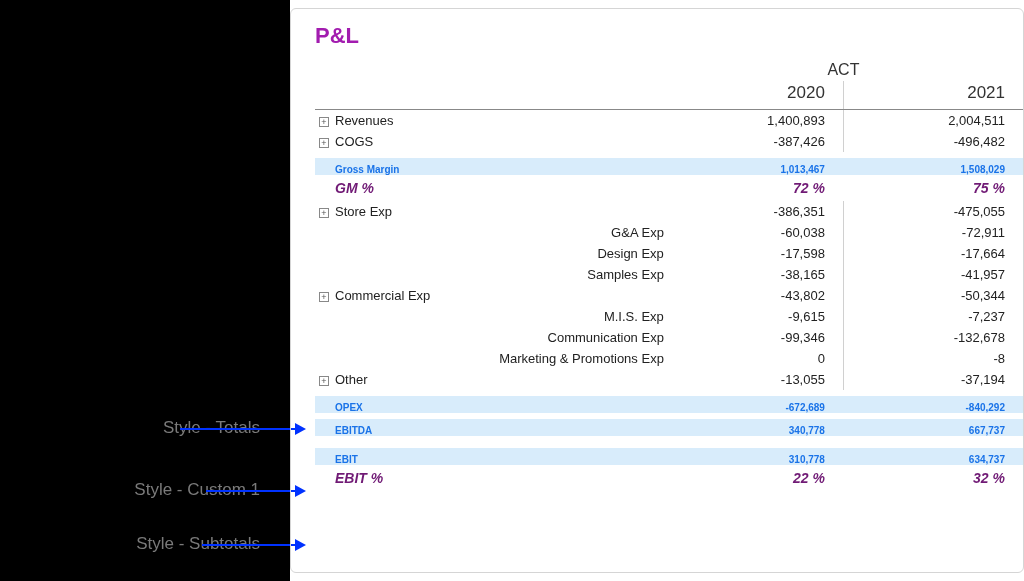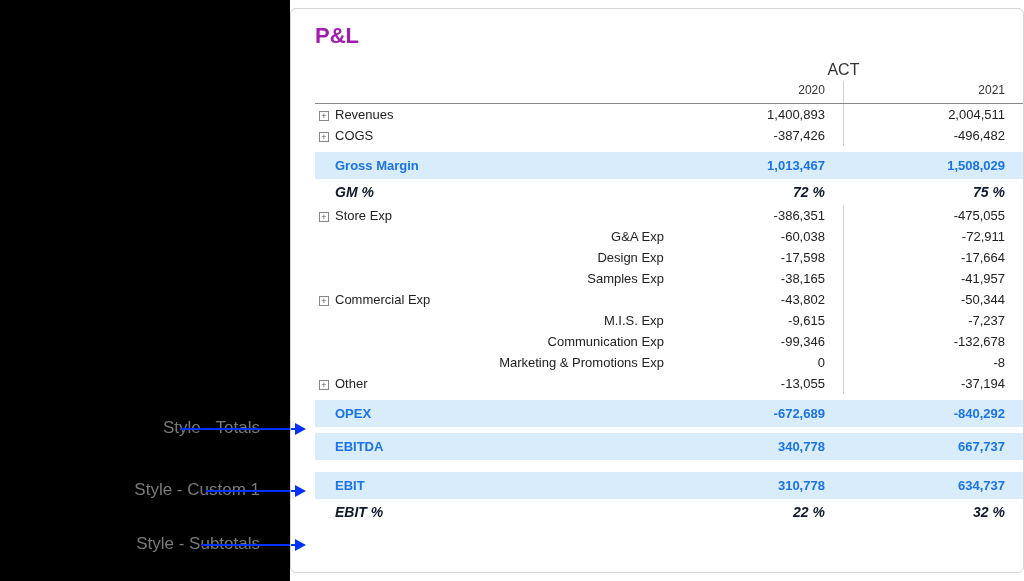--- a/index.html
+++ b/index.html
@@ -62,21 +62,21 @@
       font-size: 13px;
     }
     thead .col-header-top td {
       text-align: center;
       font-size: 16px;
       color: #333;
       padding: 4px 0 2px;
     }
     thead .col-header-years td {
       text-align: right;
-      font-size: 12px;
+      font-size: 17px;
       padding: 2px 18px 6px;
       color: #333;
       border-bottom: 1px solid #888;
     }
     td.label-col { width: 340px; padding-left: 4px; }
     td.val-col { width: 175px; text-align: right; padding-right: 18px; }
     tbody tr td { padding-top: 3px; padding-bottom: 3px; }
     .expand-box {
       display: inline-block;
       width: 10px;
@@ -88,27 +88,27 @@
       margin-right: 6px;
       vertical-align: middle;
       color: #555;
     }
     .indent1 { padding-left: 26px !important; text-align: right; }
     .row-normal td { color: #222; }
     .row-totals td {
       background: #d8ecfb;
       color: #1a73e8;
       font-weight: 700;
-      font-size: 13px;
+      font-size: 10px;
       padding-top: 6px;
-      padding-bottom: 6px;
+      padding-bottom: 0;
     }
     .row-totals .label-col { padding-left: 20px; }
     .row-subtotals td {
-      color: #0f172a;
+      color: #701a75;
       font-weight: 700;
       font-style: italic;
       font-size: 14px;
       padding-left: 20px;
       padding-top: 5px;
       padding-bottom: 5px;
     }
     .row-custom1 td {
       color: #222;
       font-size: 13px;

